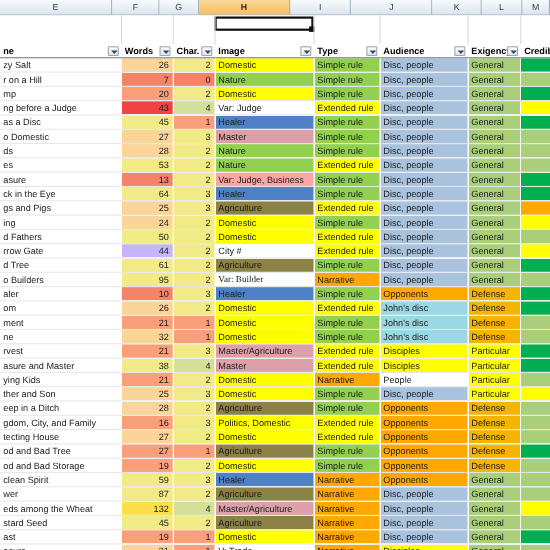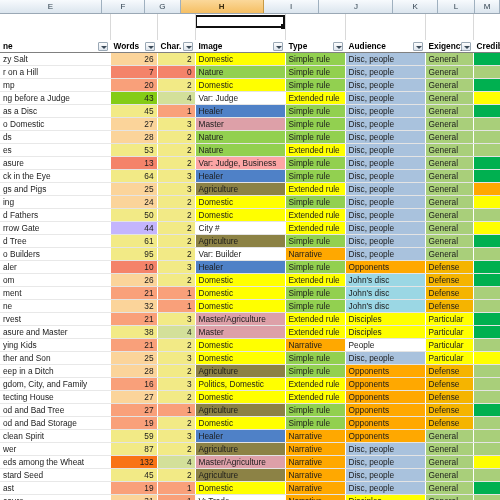--- a/index.html
+++ b/index.html
@@ -216,21 +216,21 @@
           <td class="num" style="background: rgb(249, 160, 122);">20</td>
           <td class="num" style="background: rgb(242, 234, 134);">2</td>
           <td class="" style="background: rgb(255, 255, 0);">Domestic</td>
           <td class="" style="background: rgb(146, 208, 80);">Simple rule</td>
           <td class="" style="background: rgb(169, 194, 221);">Disc, people</td>
           <td class="" style="background: rgb(169, 207, 122);">General</td>
           <td class="num" style="background: rgb(0, 176, 80);">4</td>
         </tr>
         <tr class="row-sep">
           <td class="c-name">ng before a Judge</td>
-          <td class="num" style="background: #84cc16;">43</td>
+          <td class="num" style="background: #ef4444;">43</td>
           <td class="num" style="background: rgb(211, 224, 154);">4</td>
           <td class="" style="background: rgb(255, 255, 255);">Var: Judge</td>
           <td class="" style="background: rgb(255, 255, 0);">Extended rule</td>
           <td class="" style="background: rgb(169, 194, 221);">Disc, people</td>
           <td class="" style="background: rgb(169, 207, 122);">General</td>
           <td class="num" style="background: rgb(255, 255, 0);">2</td>
         </tr>
         <tr class="row-sep">
           <td class="c-name"> as a Disc</td>
           <td class="num" style="background: rgb(242, 234, 134);">45</td>
@@ -338,21 +338,21 @@
           <td class="" style="background: rgb(140, 130, 69);">Agriculture</td>
           <td class="" style="background: rgb(146, 208, 80);">Simple rule</td>
           <td class="" style="background: rgb(169, 194, 221);">Disc, people</td>
           <td class="" style="background: rgb(169, 207, 122);">General</td>
           <td class="num" style="background: rgb(0, 176, 80);">4</td>
         </tr>
         <tr class="row-sep">
           <td class="c-name">o Builders</td>
           <td class="num" style="background: rgb(242, 234, 134);">95</td>
           <td class="num" style="background: rgb(242, 234, 134);">2</td>
-          <td class="" style="background: rgb(255, 255, 255);">Var: Builder</td>
+          <td class="" style="background: rgb(255, 255, 255); font-family: Liberation Serif, serif;">Var: Builder</td>
           <td class="" style="background: rgb(255, 168, 0);">Narrative</td>
           <td class="" style="background: rgb(169, 194, 221);">Disc, people</td>
           <td class="" style="background: rgb(169, 207, 122);">General</td>
           <td class="num" style="background: rgb(169, 207, 122);">3</td>
         </tr>
         <tr class="row-sep">
           <td class="c-name">aler</td>
           <td class="num" style="background: rgb(244, 131, 106);">10</td>
           <td class="num" style="background: rgb(242, 234, 134);">3</td>
           <td class="" style="background: rgb(79, 129, 199);">Healer</td>
@@ -496,21 +496,21 @@
           <td class="num" style="background: rgb(242, 234, 134);">87</td>
           <td class="num" style="background: rgb(242, 234, 134);">2</td>
           <td class="" style="background: rgb(140, 130, 69);">Agriculture</td>
           <td class="" style="background: rgb(255, 168, 0);">Narrative</td>
           <td class="" style="background: rgb(169, 194, 221);">Disc, people</td>
           <td class="" style="background: rgb(169, 207, 122);">General</td>
           <td class="num" style="background: rgb(169, 207, 122);">3</td>
         </tr>
         <tr class="row-sep">
           <td class="c-name">eds among the Wheat</td>
-          <td class="num" style="background: #f97316;">132</td>
+          <td class="num" style="background: #fde047;">132</td>
           <td class="num" style="background: rgb(211, 224, 154);">4</td>
           <td class="" style="background: rgb(221, 160, 168);">Master/Agriculture</td>
           <td class="" style="background: rgb(255, 168, 0);">Narrative</td>
           <td class="" style="background: rgb(169, 194, 221);">Disc, people</td>
           <td class="" style="background: rgb(169, 207, 122);">General</td>
           <td class="num" style="background: rgb(255, 255, 0);">2</td>
         </tr>
         <tr class="row-sep">
           <td class="c-name">stard Seed</td>
           <td class="num" style="background: rgb(242, 234, 134);">45</td>

